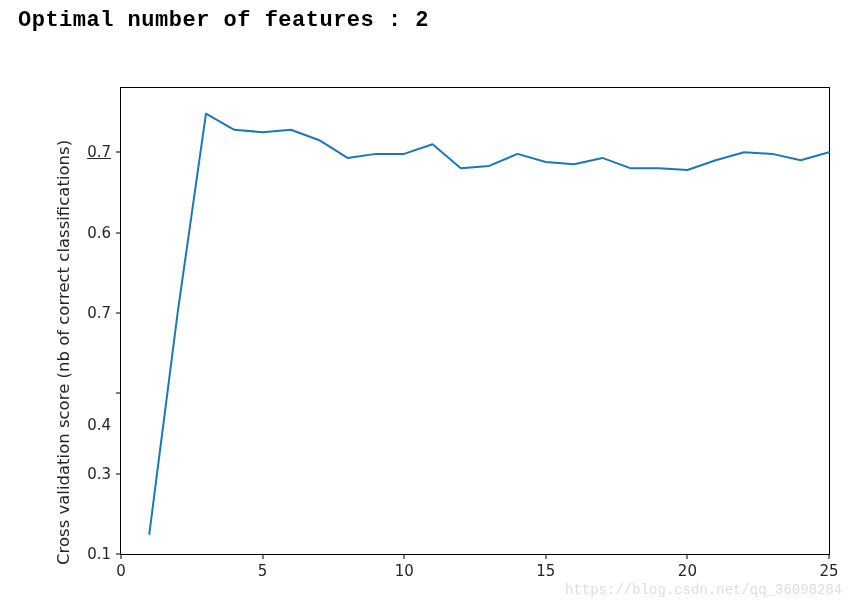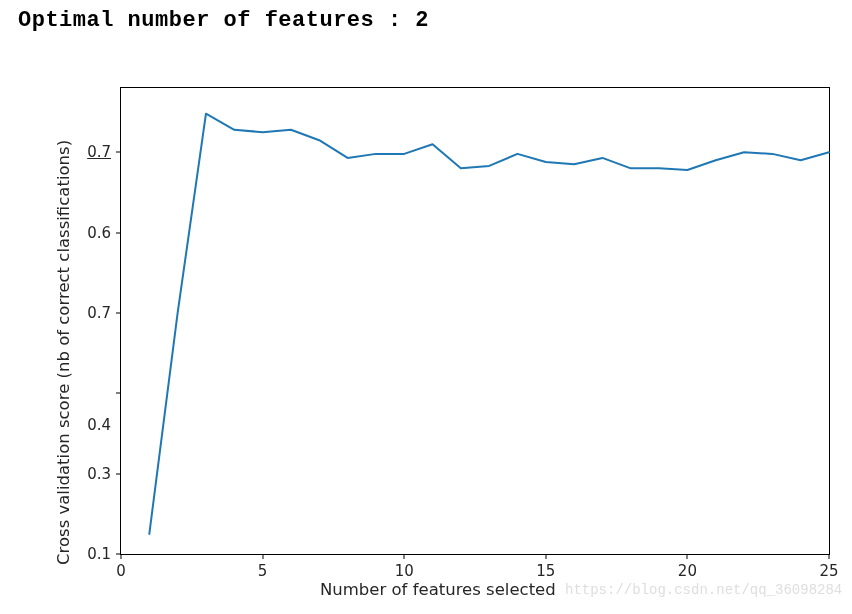--- a/index.html
+++ b/index.html
@@ -107,21 +107,20 @@
 </style>
 </head>
 <body>
 
 <div class="header-text">Optimal number of features : 2</div>
 
 <div class="chart-area">
 
   <div class="ylabel">Cross validation score (nb of correct classifications)</div>
 
-  <div class="xlabel">Number of features selected</div>
 
   <div class="watermark">https://blog.csdn.net/qq_36098284</div>
 
   <div class="plot-box">
     <svg class="line" preserveAspectRatio="none" viewBox="0 0 708 466">
         <path d="M28.32 445.91 L56.64 224.97 L84.96 25.71 L113.28 41.78 L141.60 44.19 L169.92 41.78 L198.24 52.22 L226.56 69.90 L254.88 65.88 L283.20 65.88 L311.52 56.24 L339.84 80.34 L368.16 77.93 L396.48 65.88 L424.80 73.92 L453.12 76.33 L481.44 69.90 L509.76 80.34 L538.08 80.34 L566.40 81.95 L594.72 72.31 L623.04 64.28 L651.36 65.88 L679.68 72.31 L708.00 64.28" fill="none" stroke="#1f77b4" stroke-width="2" stroke-linejoin="round" stroke-linecap="round"></path>
       </svg>
   <div class="tick-y" style="top: 466px;">0.1</div>
       <div class="tick-y-mark" style="top: 466px;"></div>
       <div class="tick-y" style="top: 385.655px;">0.3</div>

